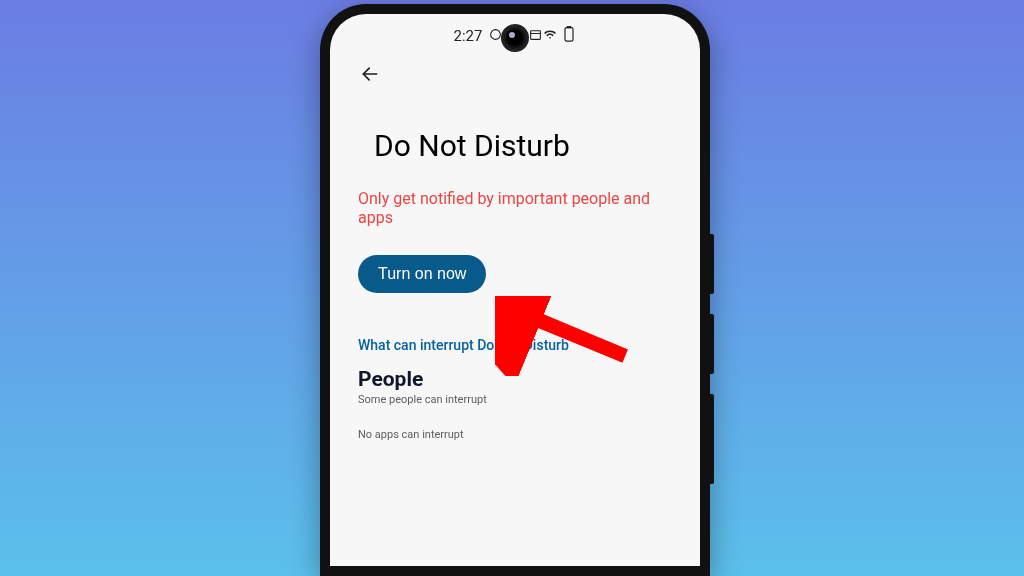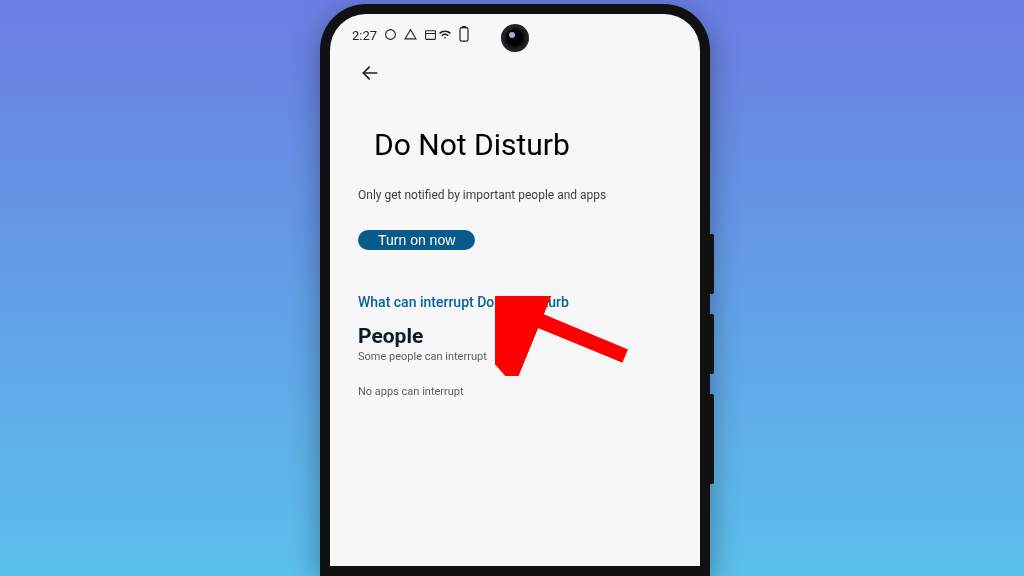--- a/index.html
+++ b/index.html
@@ -9,30 +9,30 @@
   .phone{position:absolute;left:320px;top:4px;width:390px;height:572px;border-radius:46px 46px 0 0;background:#111;box-shadow:0 8px 30px rgba(0,0,0,0.35);padding:10px;box-sizing:border-box;}
   .side-btn{position:absolute;right:-4px;width:4px;background:#111;border-radius:0 2px 2px 0;}
   .side-btn.b1{top:230px;height:60px;}
   .side-btn.b2{top:310px;height:60px;}
   .side-btn.b3{top:390px;height:90px;}
   .screen{width:100%;height:100%;background:#f6f7f6;border-radius:36px 36px 0 0;overflow:hidden;position:relative;}
   
   .cam{position:absolute;top:10px;left:50%;transform:translateX(-50%);width:22px;height:22px;border-radius:50%;background:#000;border:3px solid #222;box-shadow:inset 0 0 4px #444;}
   .cam::after{content:"";position:absolute;top:5px;left:5px;width:6px;height:6px;border-radius:50%;background:#aac;}
   
-  .status{display:flex;justify-content:flex-start;align-items:center;padding:12px 24px 6px 22px;font-size:13px;color:#222;}
+  .status{display:flex;justify-content:center;align-items:center;padding:12px 24px 6px 22px;font-size:15px;color:#222;}
   .status-left{display:flex;align-items:center;gap:7px;}
   .status-right{display:flex;align-items:center;gap:6px;}
   .ic{display:inline-block;}
   .content{padding:10px 28px 0 28px;color:#1d1d1d;}
   .back{width:24px;height:24px;display:flex;align-items:center;justify-content:center;cursor:pointer;margin-bottom:42px;}
   .back svg{width:20px;height:20px;}
   h1{font-size:30px;font-weight:400;margin:0 0 26px 16px;color:#000000;}
-  .subtitle{font-size:12px;color:#404040;margin-bottom:28px;}
-  .pill-btn{display:inline-block;background:#085a8a;color:#fff;font-size:14px;font-weight:500;padding:2px 20px;border-radius:22px;cursor:pointer;border:none;}
+  .subtitle{font-size:16px;color:#ef4444;margin-bottom:28px;}
+  .pill-btn{display:inline-block;background:#085a8a;color:#fff;font-size:16px;font-weight:500;padding:10px 20px;border-radius:22px;cursor:pointer;border:none;}
   .arrow-annot{position:absolute;left:495px;top:296px;pointer-events:none;}
   .section-header{font-size:14px;color:#0463a0;font-weight:500;margin-top:44px;margin-bottom:14px;}
   .item{margin-bottom:22px;}
   .item-title{font-size:21px;color:#0f172a;margin-bottom:2px;font-weight:bold;}
   .item-sub{font-size:11px;color:#5c5f5e;}
 </style>
 </head>
 <body>
 
 <div class="bg">

